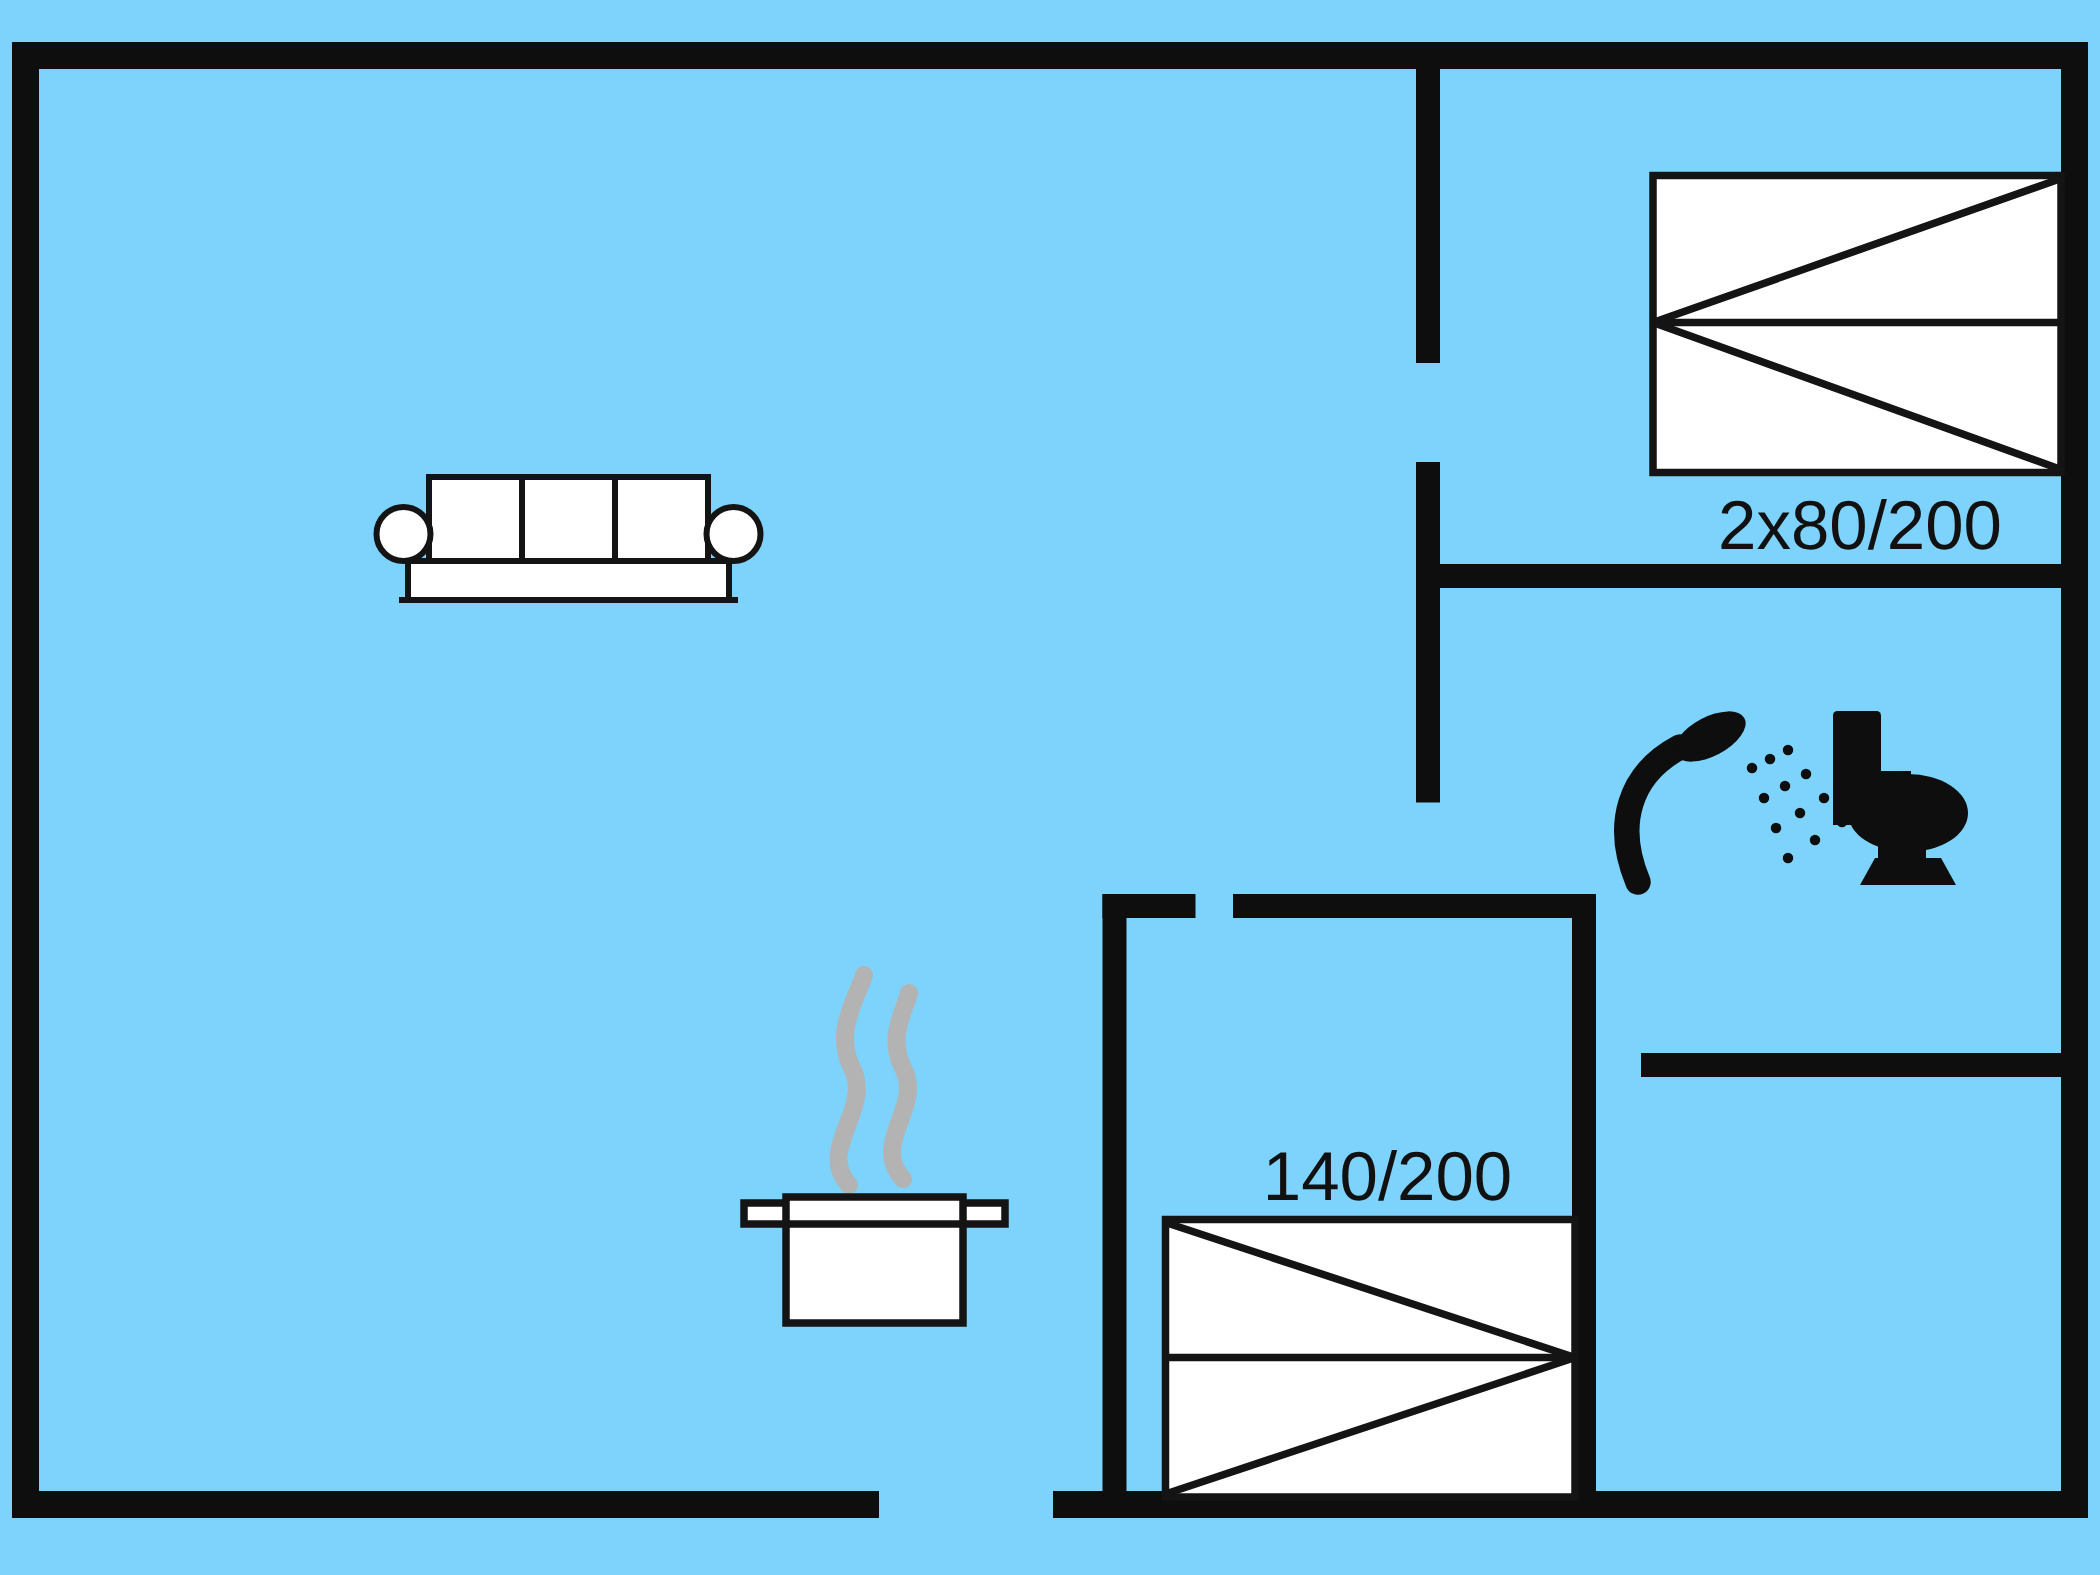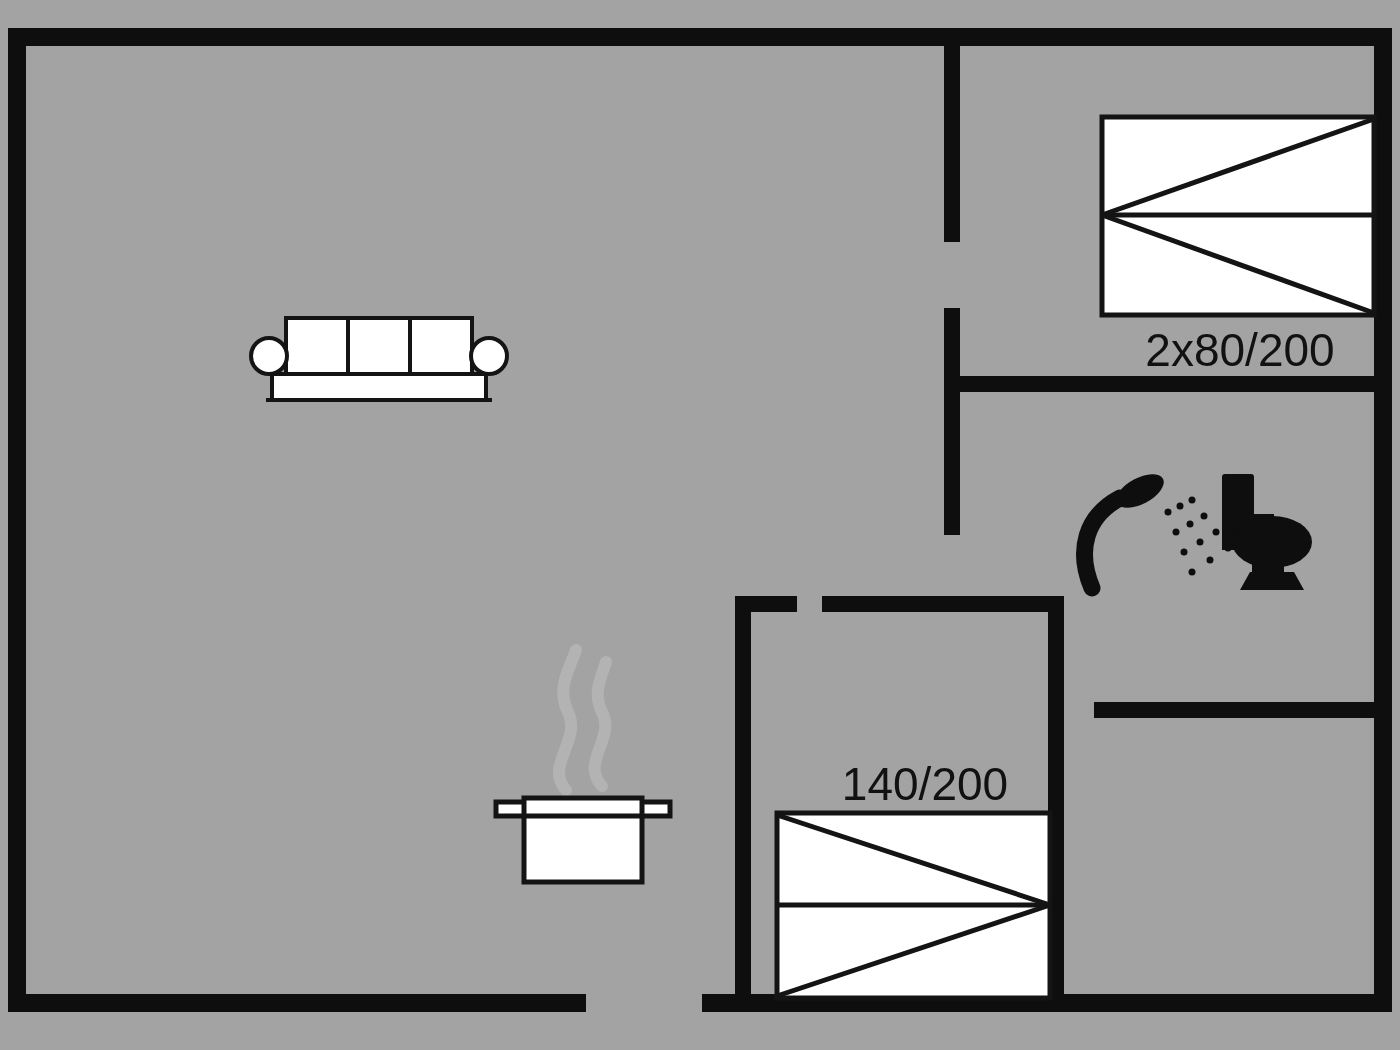--- a/index.html
+++ b/index.html
@@ -1,16 +1,16 @@
 <!DOCTYPE html>
 <html><head>
 <meta charset="utf-8">
 <style>
   html,body{margin:0;padding:0;background:#ffffff;}
-  .stage{width:1400px;height:1050px;position:relative;background:#a3a3a3;overflow:hidden;}
+  .stage{width:1400px;height:1050px;position:relative;background:#7dd3fc;overflow:hidden;}
   .stage svg{display:block;width:1400px;height:1050px;}
   .furn{fill:none;}
   .sw4{stroke-width:4;}
   .sw5{stroke-width:5;}
   .steam{fill:none;stroke-width:12;stroke-linecap:round;}
   .label{font:46px "Liberation Sans", sans-serif;}
 </style>
 </head>
 <body>
 

